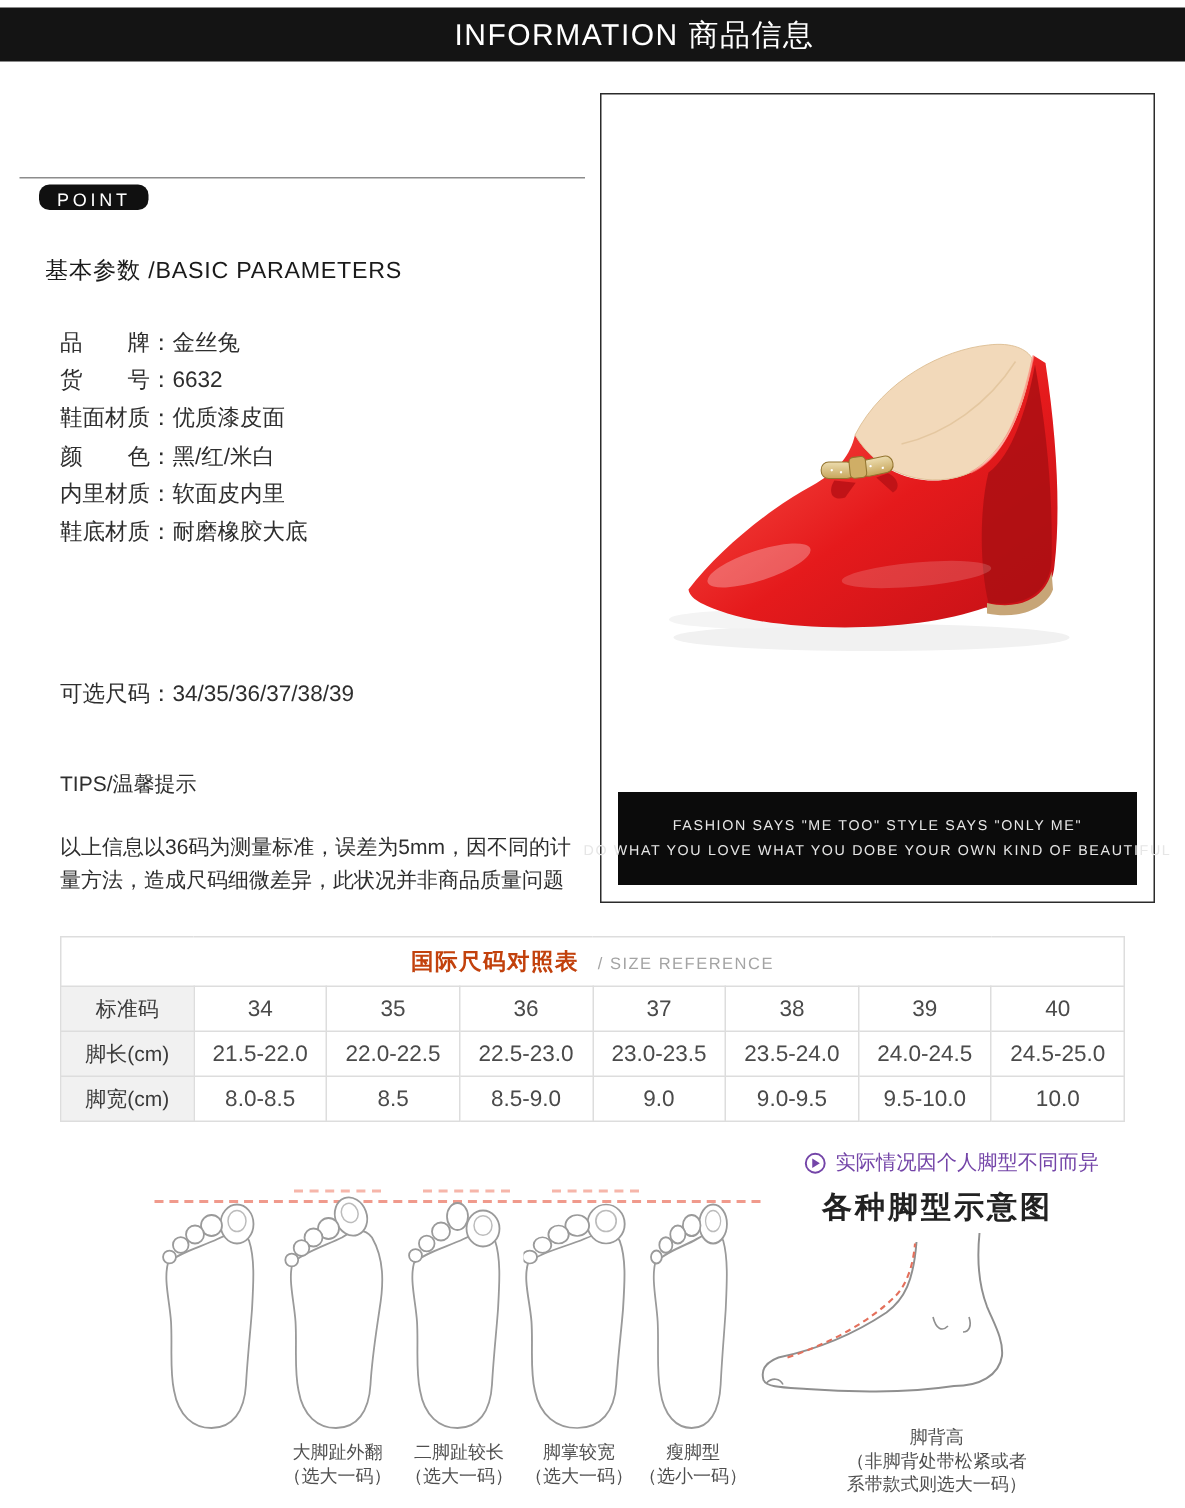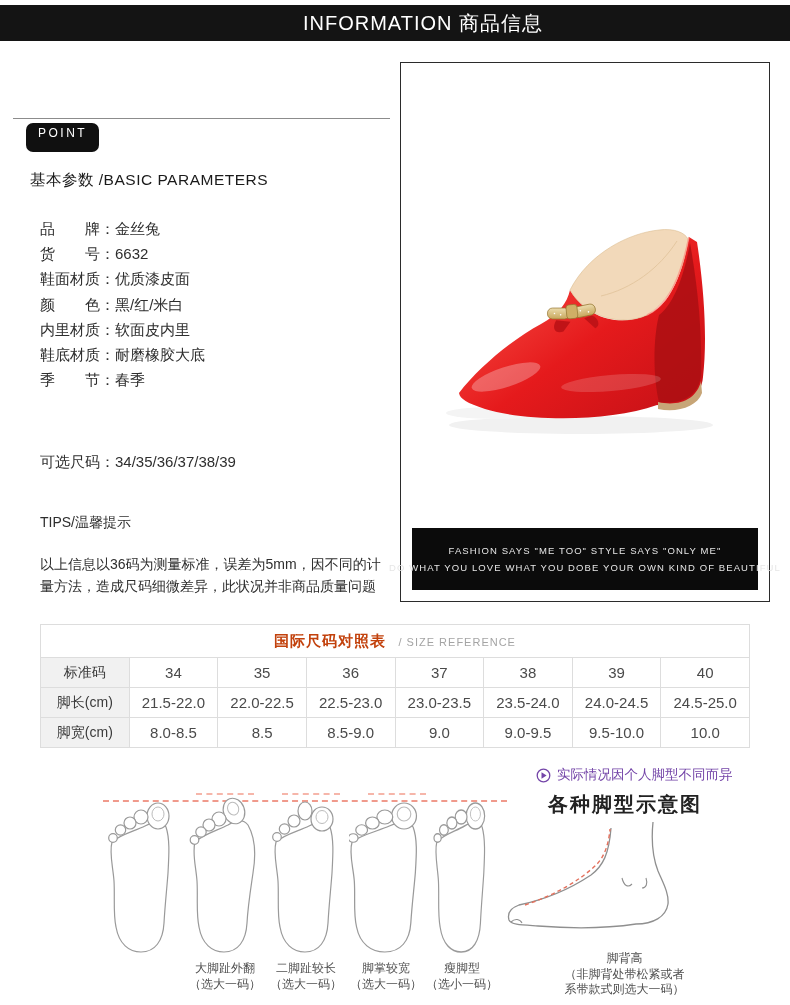--- a/index.html
+++ b/index.html
@@ -8,21 +8,21 @@
   .abs{position:absolute;}
 
   
   .topbar{left:0;top:5px;width:790px;height:36px;background:#141414;
           display:flex;align-items:center;justify-content:center;padding-left:28px;}
   .topbar span{color:#fff;font-size:20px;letter-spacing:1px;}
 
   
   .rule{left:13px;top:118px;width:377px;height:1px;background:#8c8c8c;}
   .point{left:26px;top:123px;background:#101010;color:#fff;font-size:12px;
-         letter-spacing:2.5px;padding:3px 12px 12px 12px;border-radius:7px;}
+         letter-spacing:2.5px;padding:3px 12px 0 12px;border-radius:7px;}
   .basic-head{left:30px;top:170px;font-size:15.5px;color:#1a1a1a;letter-spacing:.5px;}
   .params{left:40px;top:216px;font-size:15px;line-height:25.2px;color:#2e2e2e;}
   .params .lbl{color:#2e2e2e;}
   .sizes{left:40px;top:453px;font-size:15px;color:#2e2e2e;}
   .tips{left:40px;top:511px;font-size:14px;line-height:22.5px;color:#2e2e2e;}
   .tips .t-head{margin-bottom:19px;}
 
   
   .frame{left:400px;top:62px;width:368px;height:538px;border:1px solid #2b2b2b;background:#fff;}
   .frame svg.shoe{position:absolute;left:0;top:18px;}
@@ -67,21 +67,20 @@
   <div class="abs point">POINT</div>
   <div class="abs basic-head">基本参数 /BASIC PARAMETERS</div>
 
   <div class="abs params">
     <div><span class="lbl">品　　牌：</span><span>金丝兔</span></div>
     <div><span class="lbl">货　　号：</span><span>6632</span></div>
     <div><span class="lbl">鞋面材质：</span><span>优质漆皮面</span></div>
     <div><span class="lbl">颜　　色：</span><span>黑/红/米白</span></div>
     <div><span class="lbl">内里材质：</span><span>软面皮内里</span></div>
     <div><span class="lbl">鞋底材质：</span><span>耐磨橡胶大底</span></div>
-    <div><span class="lbl">季　　节：</span><span>春季</span></div>
   </div>
 
   <div class="abs sizes">
     <span>可选尺码：</span><span>34/35/36/37/38/39</span>
   </div>
 
   <div class="abs tips">
     <div class="t-head">TIPS/温馨提示</div>
     <div>以上信息以36码为测量标准，误差为5mm，因不同的计</div>
     <div>量方法，造成尺码细微差异，此状况并非商品质量问题</div>

